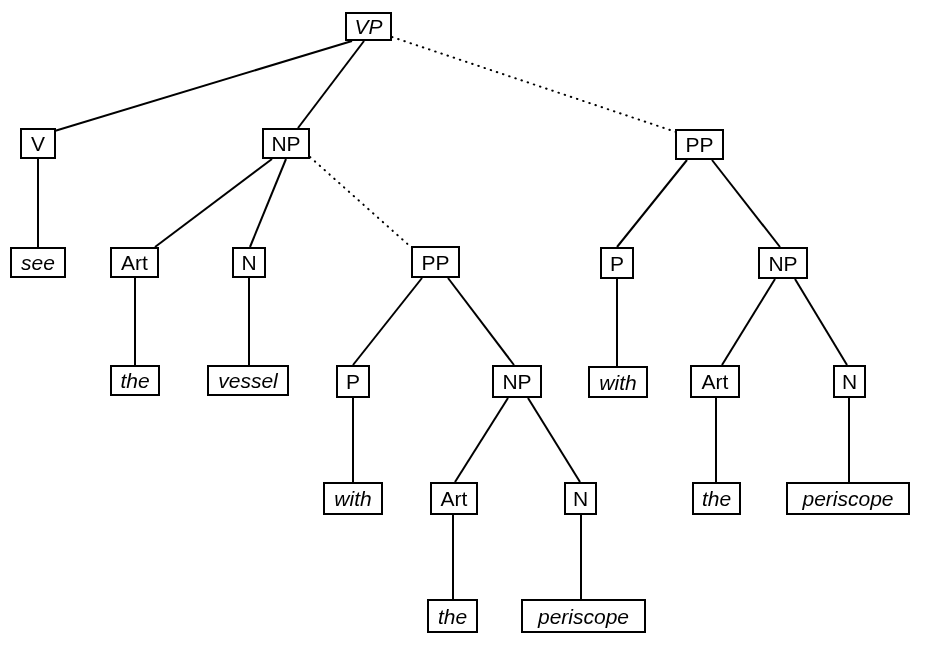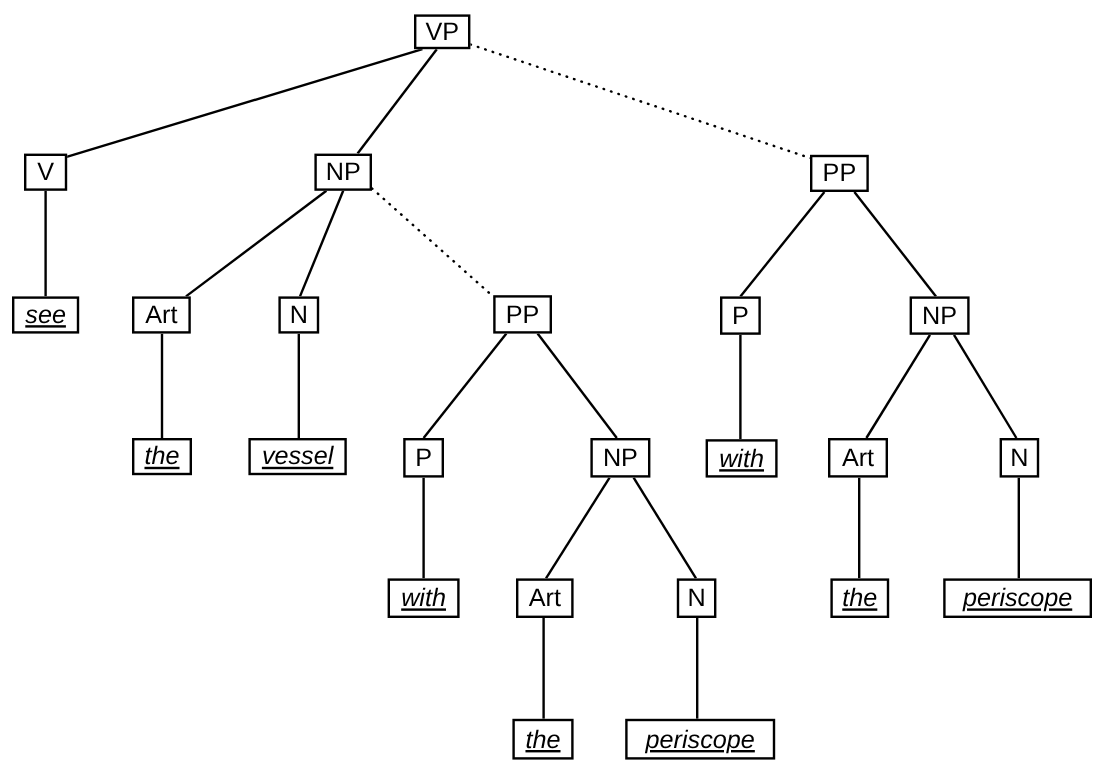--- a/index.html
+++ b/index.html
@@ -36,21 +36,20 @@
     white-space: nowrap;
     color: #000000;
   }
   .node.cat {
     font-size: 21px;
     font-style: normal;
   }
   .node.word {
     font-size: 21px;
     font-style: italic;
-    text-decoration: underline;
   }
 </style>
 </head>
 <body>
 
 <div id="tree-canvas">
   <svg id="edge-layer" viewBox="0 0 927 646" width="927" height="646" xmlns="http://www.w3.org/2000/svg">
       <line x1="352" y1="41" x2="48" y2="133" stroke="#000000" stroke-width="2"></line>
       <line x1="364" y1="41" x2="298" y2="128" stroke="#000000" stroke-width="2"></line>
       <line x1="392" y1="37" x2="676" y2="132" stroke="#000000" stroke-width="2" stroke-linecap="round" stroke-dasharray="0.5 6"></line>
@@ -69,21 +68,21 @@
       <line x1="581" y1="515" x2="581" y2="599" stroke="#000000" stroke-width="2"></line>
       <line x1="687" y1="160" x2="617" y2="247" stroke="#000000" stroke-width="2"></line>
       <line x1="712" y1="160" x2="780" y2="247" stroke="#000000" stroke-width="2"></line>
       <line x1="617" y1="279" x2="617" y2="366" stroke="#000000" stroke-width="2"></line>
       <line x1="775" y1="279" x2="722" y2="365" stroke="#000000" stroke-width="2"></line>
       <line x1="795" y1="279" x2="847" y2="365" stroke="#000000" stroke-width="2"></line>
       <line x1="716" y1="398" x2="716" y2="482" stroke="#000000" stroke-width="2"></line>
       <line x1="849" y1="398" x2="849" y2="482" stroke="#000000" stroke-width="2"></line>
     </svg>
   <div id="node-layer">
-      <div class="node cat" style="left: 345px; top: 12px; width: 47px; height: 29px;">VP</div>
+      <div class="node cat" style="left: 345px; top: 12px; width: 47px; height: 29px; font-style: italic;">VP</div>
       <div class="node cat" style="left: 20px; top: 128px; width: 36px; height: 31px;">V</div>
       <div class="node cat" style="left: 262px; top: 128px; width: 48px; height: 31px;">NP</div>
       <div class="node cat" style="left: 675px; top: 129px; width: 49px; height: 31px;">PP</div>
       <div class="node word" style="left: 10px; top: 247px; width: 56px; height: 31px;">see</div>
       <div class="node cat" style="left: 110px; top: 247px; width: 49px; height: 31px;">Art</div>
       <div class="node cat" style="left: 232px; top: 247px; width: 34px; height: 31px;">N</div>
       <div class="node cat" style="left: 411px; top: 246px; width: 49px; height: 32px;">PP</div>
       <div class="node cat" style="left: 600px; top: 247px; width: 34px; height: 32px;">P</div>
       <div class="node cat" style="left: 758px; top: 247px; width: 50px; height: 32px;">NP</div>
       <div class="node word" style="left: 110px; top: 365px; width: 50px; height: 31px;">the</div>

